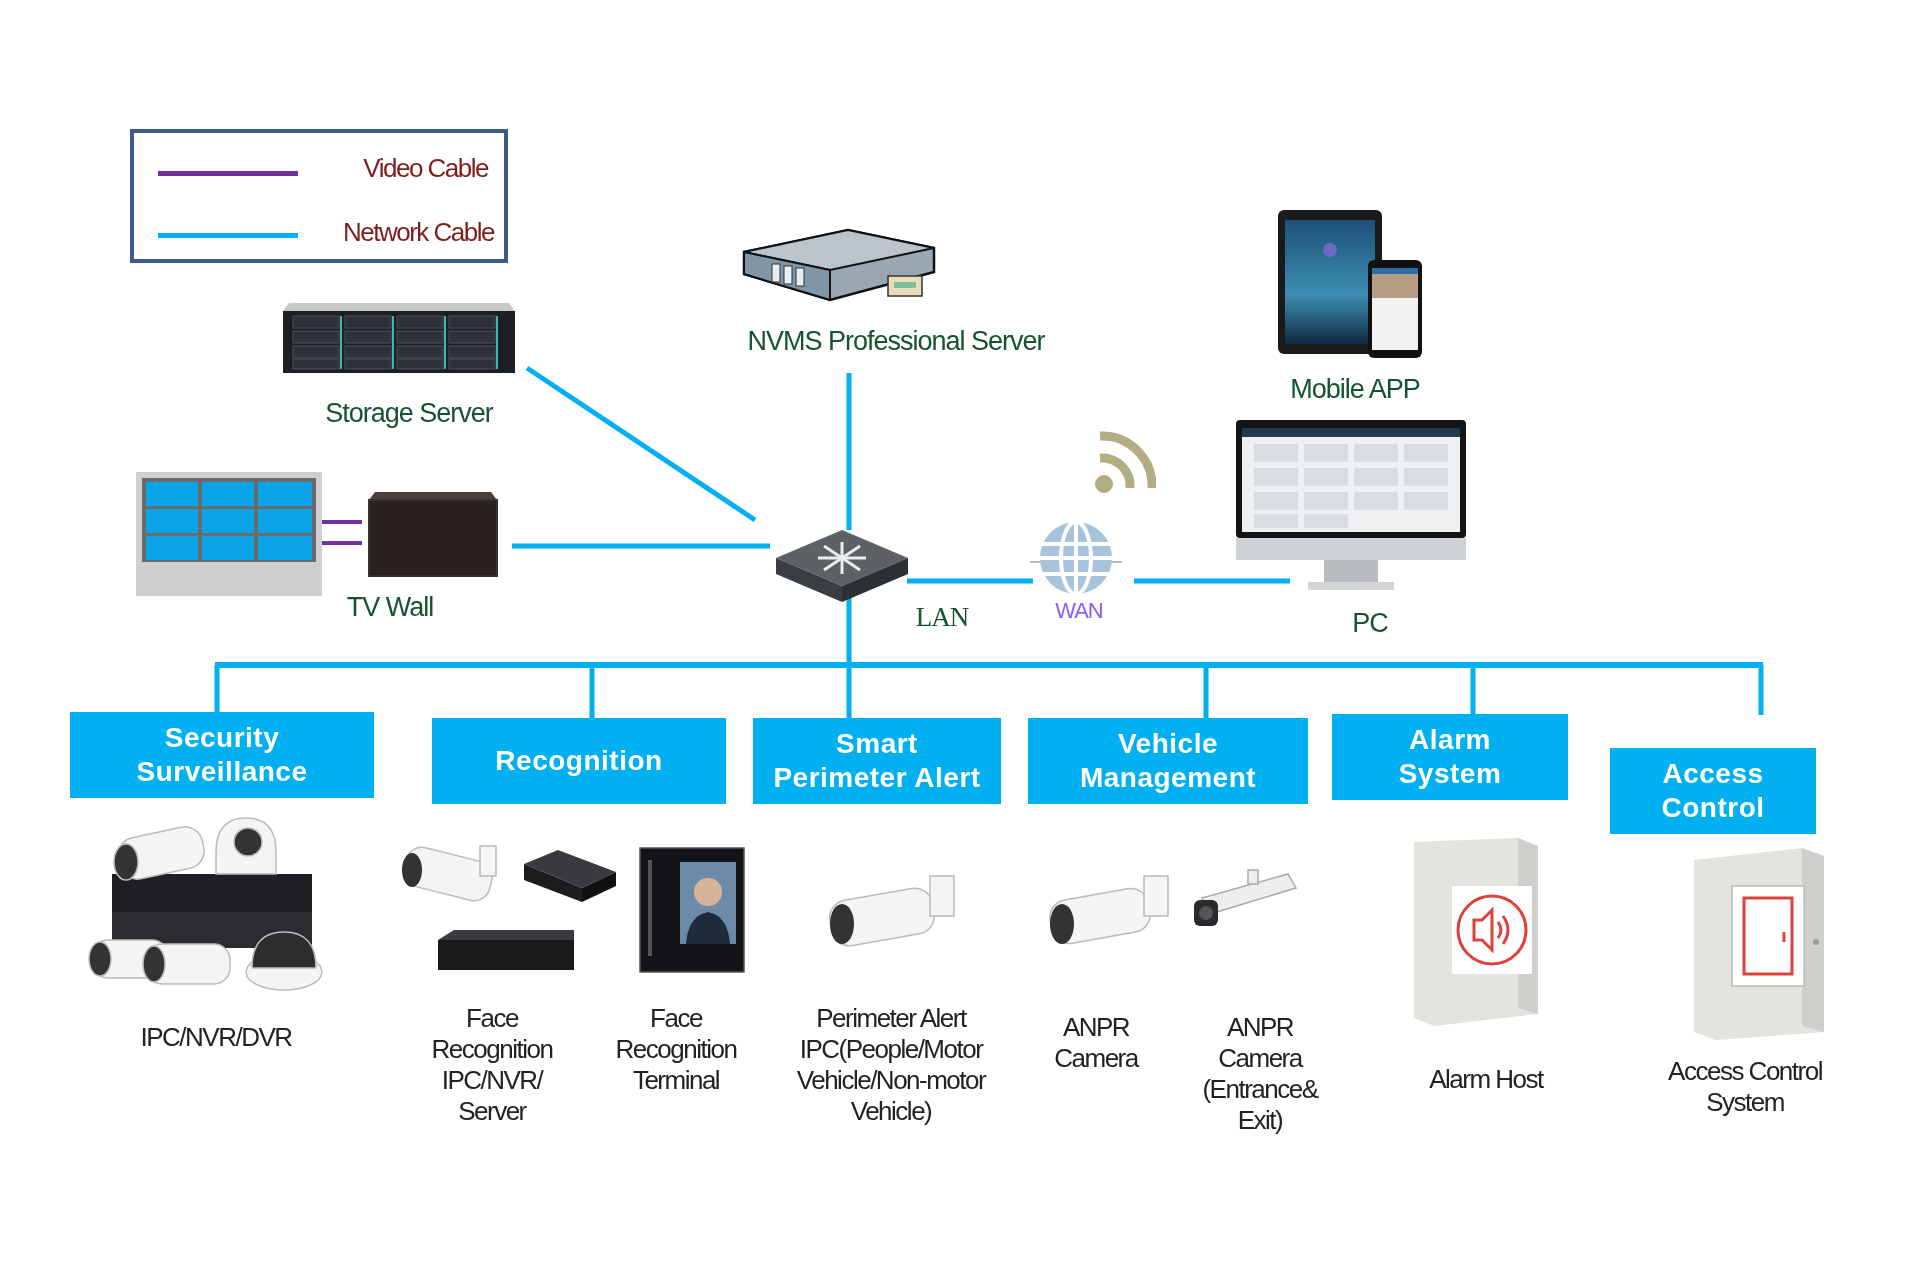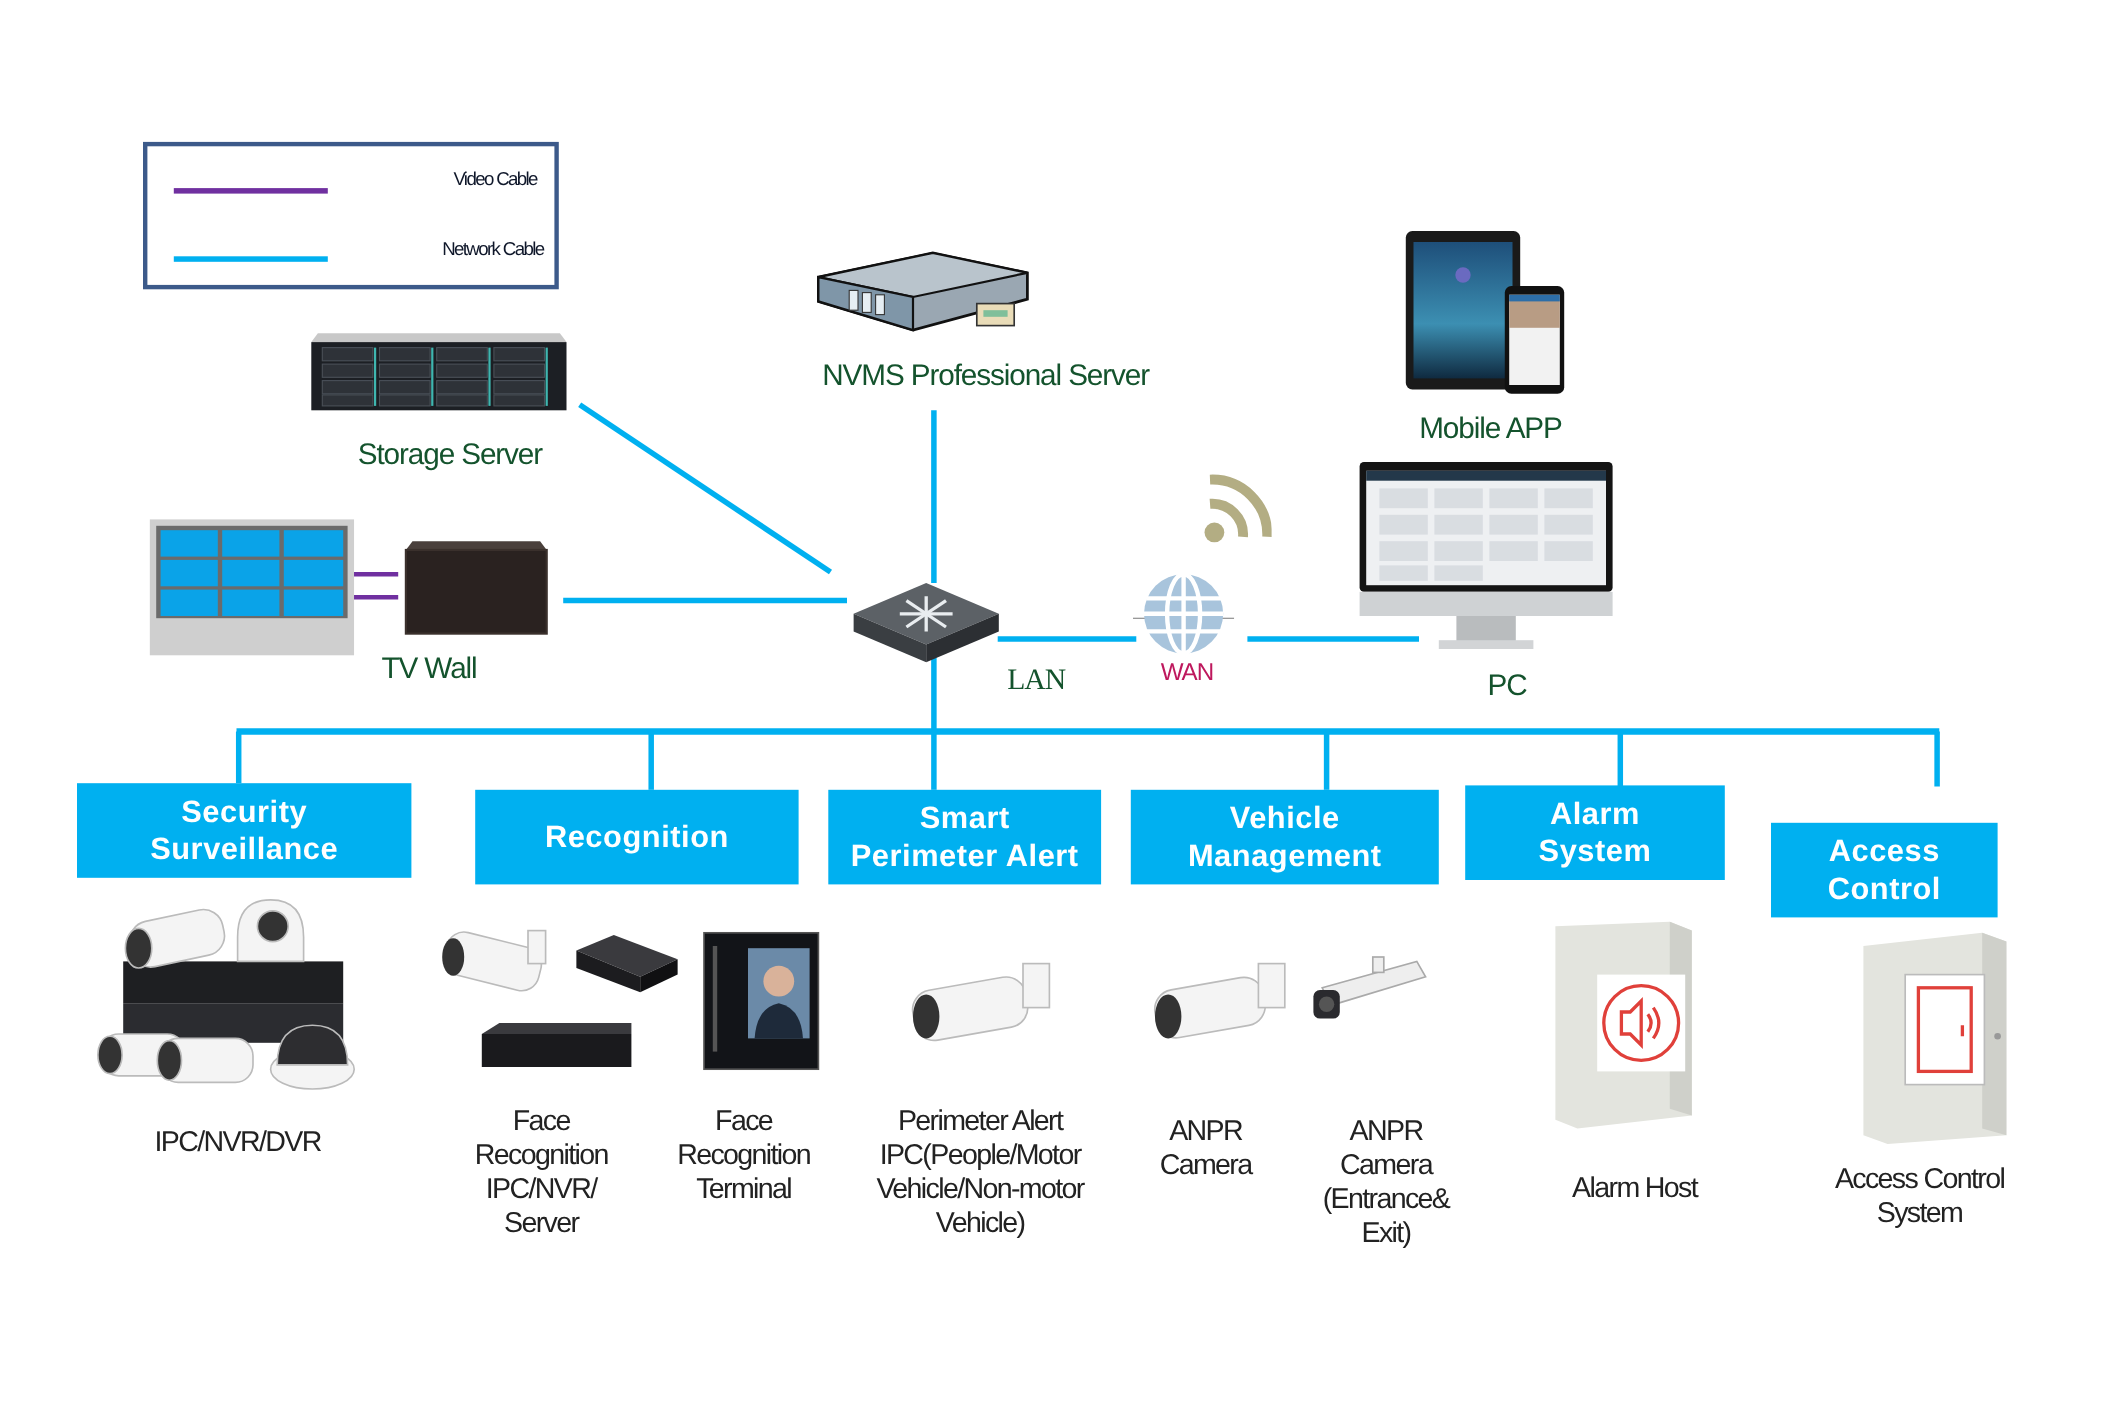--- a/index.html
+++ b/index.html
@@ -1,21 +1,21 @@
 <!DOCTYPE html>
 <html><head>
 <meta charset="utf-8">
 <style>
   html, body { margin:0; padding:0; background:#ffffff; }
   body { width:1920px; height:1280px; position:relative; overflow:hidden; font-family:"Liberation Sans", sans-serif; color:#1a1a1a; }
   .abs { position:absolute; }
   svg.wires { position:absolute; left:0; top:0; width:1920px; height:1280px; pointer-events:none; }
   .legend { left:130px; top:129px; width:378px; height:134px; border:4px solid #3c5a8a; box-sizing:border-box; background:#fff; }
   .legend .line { position:absolute; height:5px; left:24px; width:140px; }
-  .legend .lbl { position:absolute; right:16px; font-size:17px; letter-spacing:-1.5px; color:#0f172a; }
+  .legend .lbl { position:absolute; right:16px; font-size:26px; letter-spacing:-1.5px; color:#7f1d1d; }
   .lbl-dev { font-size:27px; letter-spacing:-1px; color:#14532d; text-align:center; white-space:nowrap; }
   .cat { background:#00b0f0; color:#fff; font-weight:bold; font-size:28px; text-align:center; display:flex; flex-direction:column; justify-content:center; line-height:34px; letter-spacing:0.5px; }
   .dev-label { font-size:26px; letter-spacing:-1.5px; color:#222; text-align:center; line-height:31px; white-space:pre-line; }
 </style>
 </head>
 <body>
 
 <svg class="wires" viewBox="0 0 1920 1280">
 
   <line x1="527" y1="368" x2="755" y2="520" stroke="#00b0f0" stroke-width="5"></line>
@@ -151,21 +151,21 @@
     <circle cx="46" cy="40" r="36" fill="#a8c4dc"></circle>
     <g stroke="#ffffff" stroke-width="4" fill="none">
       <ellipse cx="46" cy="40" rx="15" ry="36"></ellipse>
       <line x1="46" y1="4" x2="46" y2="76"></line>
       <line x1="12" y1="26" x2="80" y2="26"></line>
         <line x1="10" y1="40" x2="82" y2="40"></line>
         <line x1="12" y1="56" x2="80" y2="56"></line>
     </g>
   </svg>
 </div>
-<div class="abs lbl-dev" style="left:1036px;top:598px;width:86px;font-size:22px;color:#be185d;">WAN</div>
+<div class="abs lbl-dev" style="left:1036px;top:598px;width:86px;font-size:22px;color:#8b5cf6;">WAN</div>
 
 <div class="abs" style="left:1276px;top:208px;width:150px;height:152px;">
   <svg width="150" height="152" viewBox="0 0 150 152">
     <rect x="2" y="2" width="104" height="144" rx="6" fill="#1a1a1a"></rect>
     <defs>
         <linearGradient id="tab" x1="0" y1="0" x2="0" y2="1">
           <stop offset="0" stop-color="#1e4f7a"></stop>
           <stop offset="0.6" stop-color="#3c8fb2"></stop>
           <stop offset="1" stop-color="#0f2a40"></stop>
         </linearGradient>

